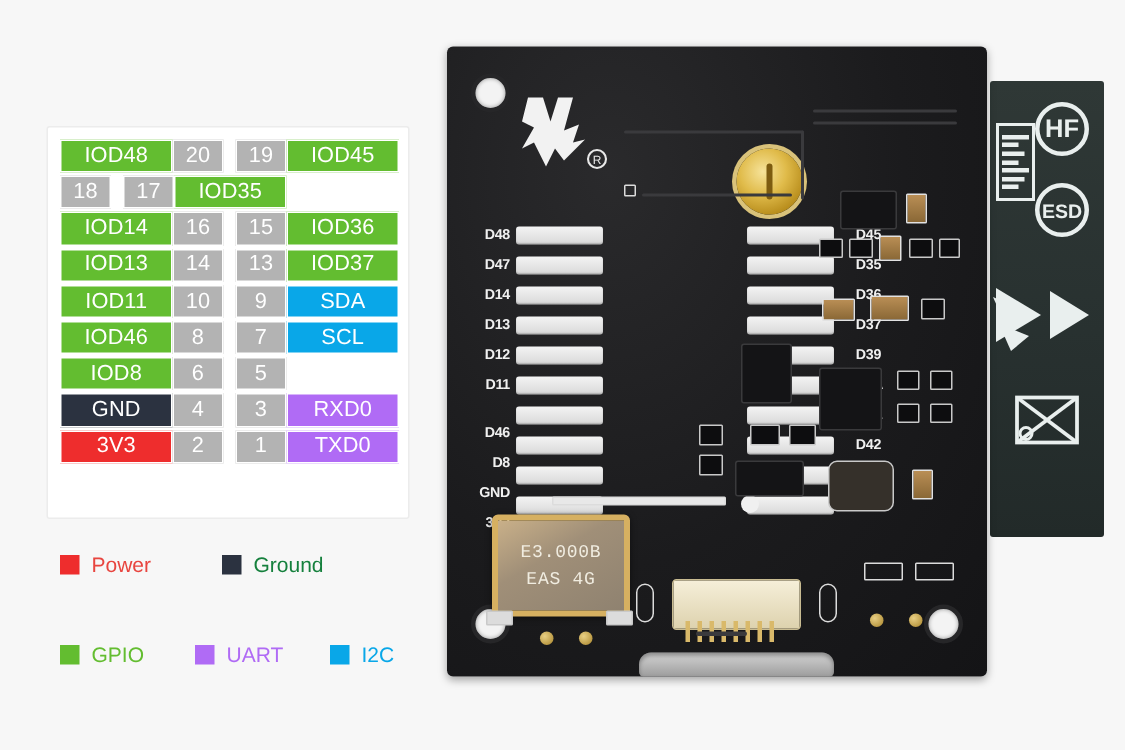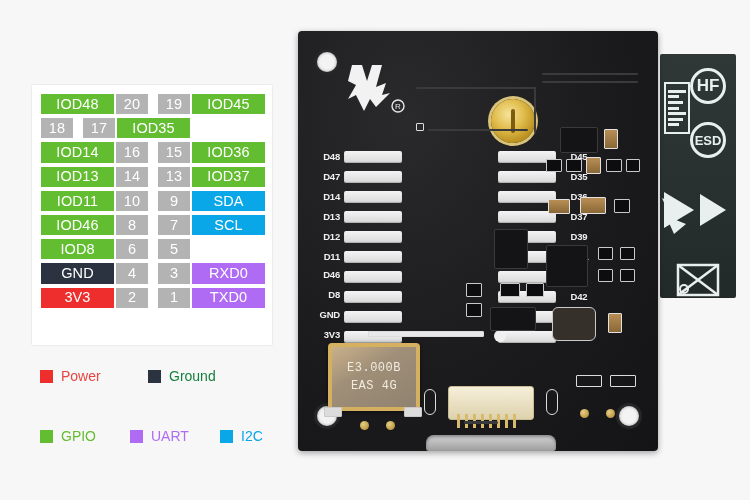--- a/index.html
+++ b/index.html
@@ -101,21 +101,21 @@
     height: 465px;
     overflow: hidden;
   }
 
   
   #esd-bag {
     position: absolute;
     left: 372px;
     top: 36px;
     width: 76px;
-    height: 244px;
+    height: 304px;
     background: linear-gradient(180deg,#2f3836 0%,#283130 55%,#222a29 100%);
     border-radius: 2px;
   }
   .esd-sym {
     position: absolute;
     color: #e9efee;
   }
   .esd-circle {
     border: 3px solid #e9efee;
     border-radius: 50%;
@@ -477,21 +477,21 @@
         <div class="pad"></div>
         <div class="pad"></div>
         <div class="pad"></div>
       </div>
     <div id="silk-left" style="position:absolute; left:8px;   top:120px;">
         <div class="silk silk-l" style="position: relative; margin-bottom: 8px;">D48</div>
         <div class="silk silk-l" style="position: relative; margin-bottom: 8px;">D47</div>
         <div class="silk silk-l" style="position: relative; margin-bottom: 8px;">D14</div>
         <div class="silk silk-l" style="position: relative; margin-bottom: 8px;">D13</div>
         <div class="silk silk-l" style="position: relative; margin-bottom: 8px;">D12</div>
-        <div class="silk silk-l" style="position: relative; margin-bottom: 6px;">D11</div>
+        <div class="silk silk-l" style="position: relative; margin-bottom: 20px;">D11</div>
         <div class="silk silk-l" style="position: relative; margin-bottom: 8px;">D46</div>
         <div class="silk silk-l" style="position: relative; margin-bottom: 8px;">D8</div>
         <div class="silk silk-l" style="position: relative; margin-bottom: 8px;">GND</div>
         <div class="silk silk-l" style="position: relative; margin-bottom: 8px;">3V3</div>
       </div>
     <div id="silk-right" style="position:absolute; left:264px; top:120px;">
         <div class="silk silk-r" style="position: relative; margin-bottom: 8px;">D45</div>
         <div class="silk silk-r" style="position: relative; margin-bottom: 8px;">D35</div>
         <div class="silk silk-r" style="position: relative; margin-bottom: 8px;">D36</div>
         <div class="silk silk-r" style="position: relative; margin-bottom: 8px;">D37</div>

